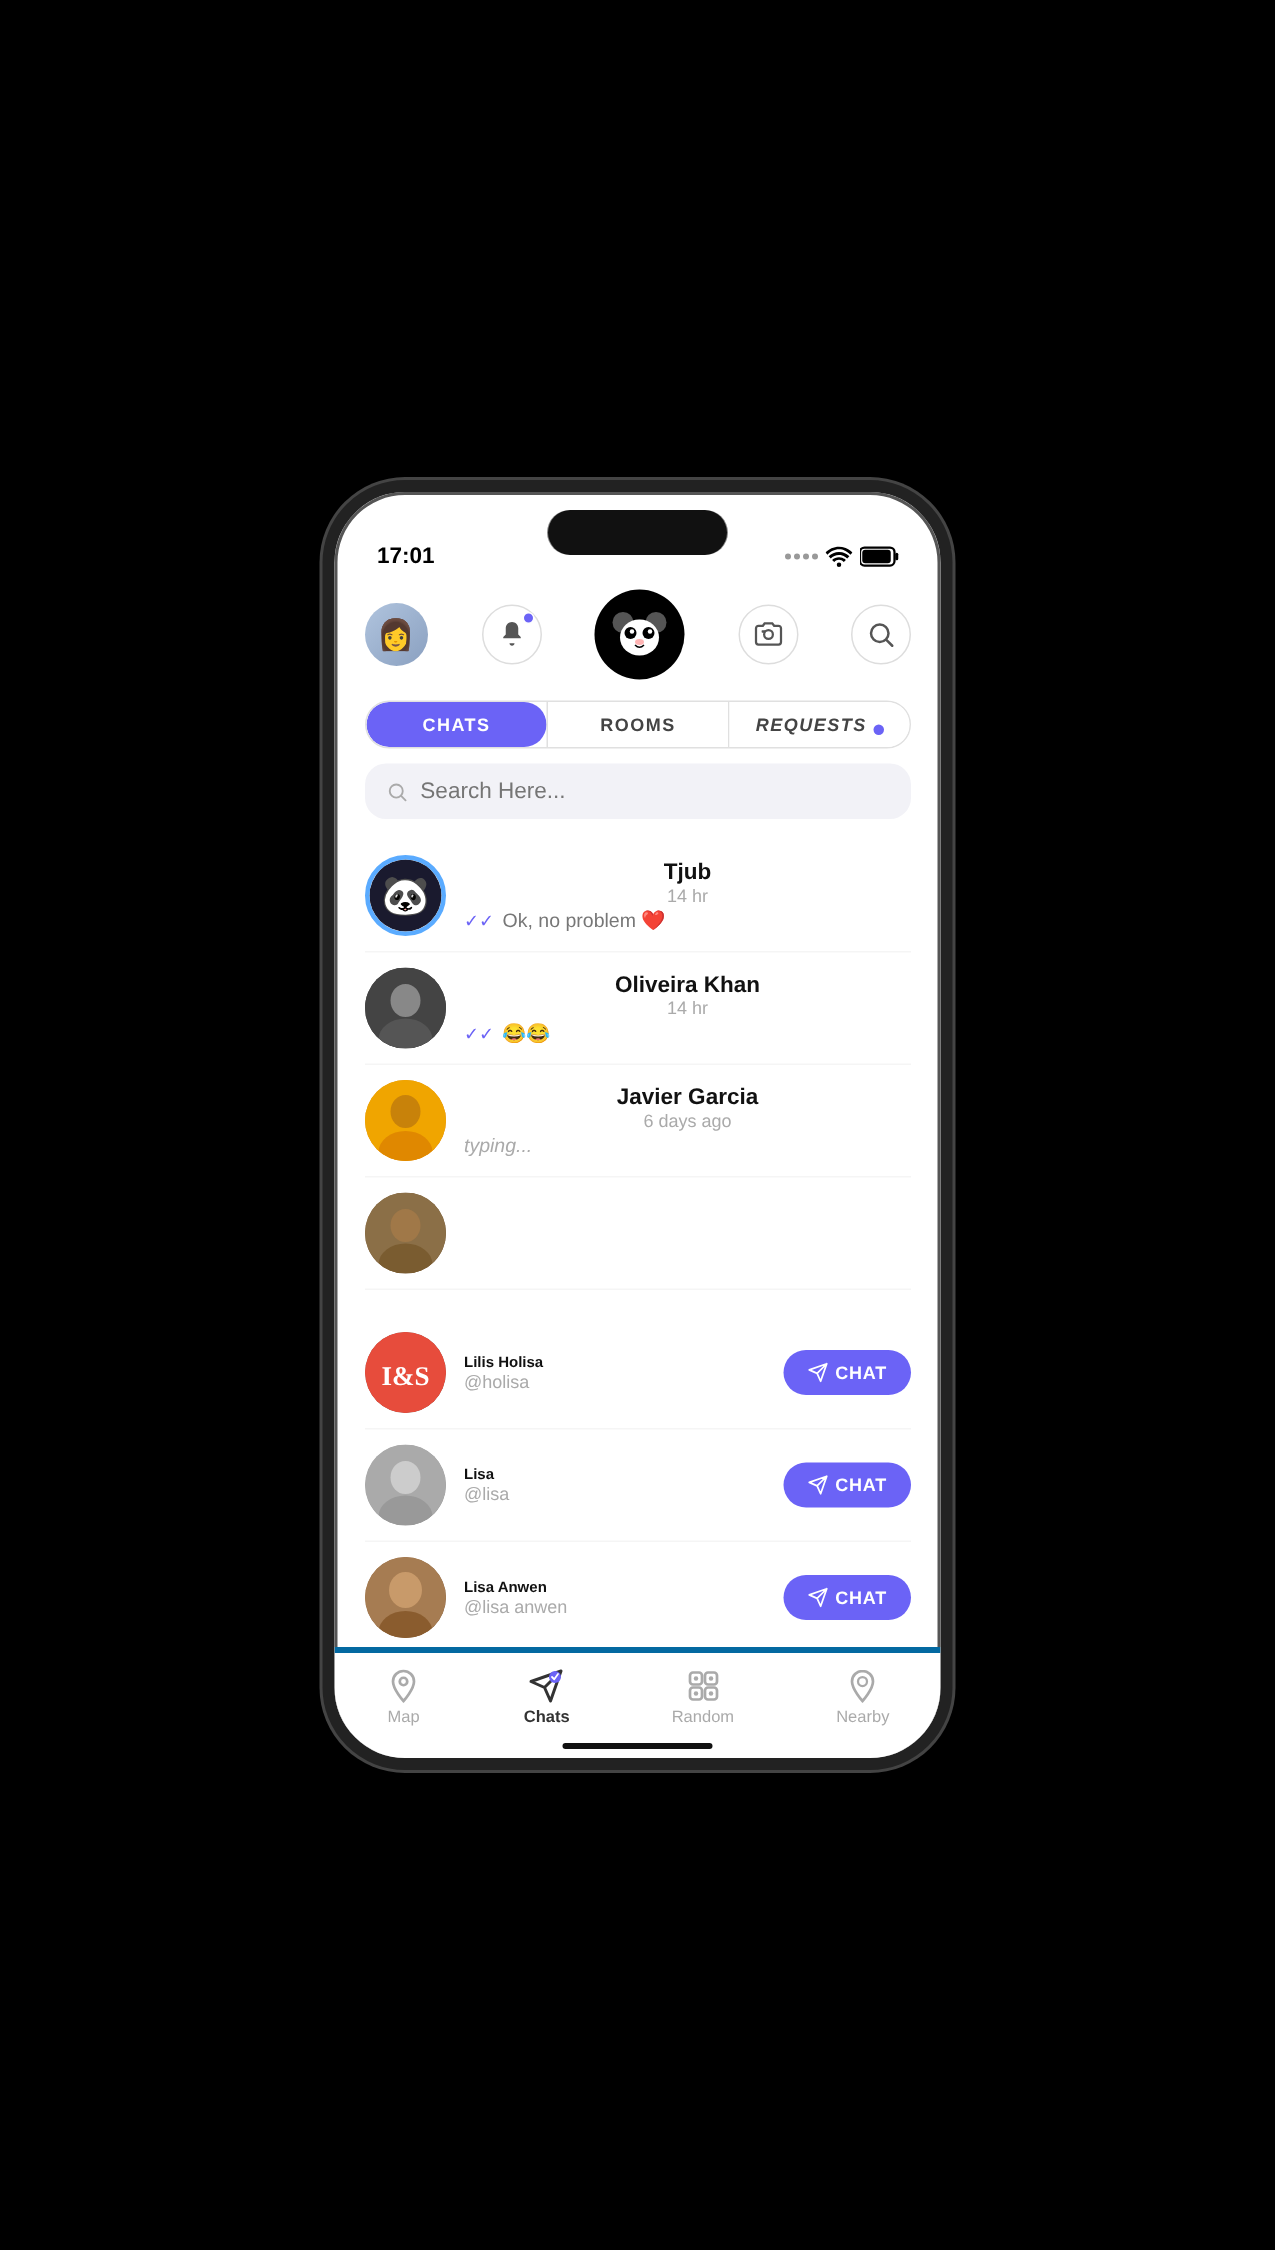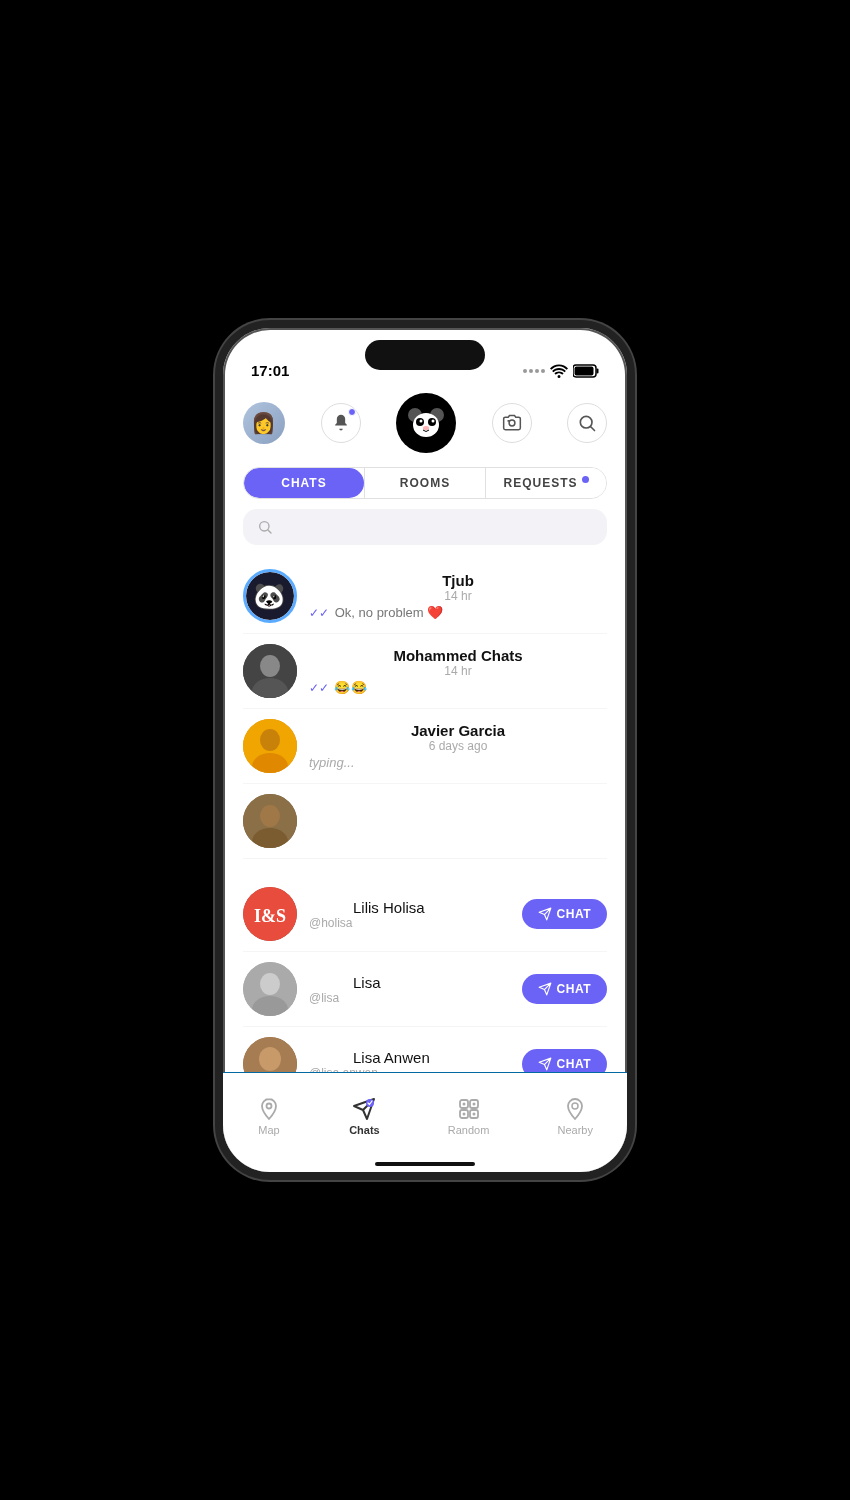--- a/index.html
+++ b/index.html
@@ -108,21 +108,21 @@
       letter-spacing: 1px;
       cursor: pointer;
       color: #444;
       background: #fff;
     }
     .tab.active {
       background: #6b63f6;
       color: #fff;
       border-radius: 22px;
     }
-    .tab-requests { display: flex; align-items: flex-start; justify-content: center; gap: 4px; }
+    .tab-requests { display: flex; align-items: flex-end; justify-content: center; gap: 4px; font-style: italic; }
     .req-dot { width: 7px; height: 7px; background: #6b63f6; border-radius: 50%; display: inline-block; }
     .tab-divider { width: 1px; background: #e0e0e0; }
 
     .search-bar {
       margin: 0 20px 14px;
       background: #f2f2f7;
       border-radius: 14px;
       display: flex;
       align-items: center;
       padding: 10px 14px;
@@ -188,44 +188,44 @@
     }
     .quick-avatar {
       width: 54px; height: 54px;
       border-radius: 50%;
       flex-shrink: 0;
       overflow: hidden;
       background: #a3a3a3;
       display: flex; align-items: center; justify-content: flex-end;
     }
     .quick-info { flex: 1; }
-    .quick-name { font-weight: 400; font-size: 15px; color: #111; margin-left: 44px; }
+    .quick-name { font-weight: 700; font-size: 10px; color: #111; }
     .quick-handle { font-size: 12px; color: #aaa; }
     .chat-btn {
       background: #6b63f6;
       color: #fff;
       border: none;
       border-radius: 20px;
       padding: 8px 16px;
       font-size: 12px;
       font-weight: 700;
       letter-spacing: 0.5px;
       cursor: pointer;
       display: flex;
       align-items: center;
       gap: 5px;
       white-space: nowrap;
     }
 
     .bottom-nav {
       position: absolute;
       bottom: 0; left: 0; right: 0;
-      height: 100px;
+      height: 74px;
       background: #fff;
-      border-top: 1px solid #0369a1;
+      border-top: 4px solid #0369a1;
       display: flex;
       align-items: center;
       justify-content: space-around;
       padding-bottom: 12px;
     }
     .nav-item {
       display: flex;
       flex-direction: column;
       align-items: center;
       gap: 3px;
@@ -388,20 +388,21 @@
         <span>REQUESTS</span>
         <span class="req-dot"></span>
       </div>
     </div>
 
     <div class="search-bar">
       <svg width="16" height="16" viewBox="0 0 24 24" fill="none">
         <circle cx="11" cy="11" r="7" stroke="#aaa" stroke-width="2" fill="none"></circle>
         <path d="M16.5 16.5L21 21" stroke="#aaa" stroke-width="2" stroke-linecap="round"></path>
       </svg>
+      <input type="text" placeholder="Search Here..." style="">
     </div>
 
     <div class="chat-list">
 
       <div class="chat-item">
         <div class="chat-avatar blue-ring">
           <div class="av-panda-chat">🐼</div>
         </div>
         <div class="chat-info">
           <div class="chat-name-row">
@@ -420,21 +421,21 @@
           <div class="av-mk">
             <svg width="54" height="54" viewBox="0 0 54 54">
               <rect width="54" height="54" fill="#444"></rect>
               <ellipse cx="27" cy="22" rx="10" ry="11" fill="#888"></ellipse>
               <ellipse cx="27" cy="48" rx="18" ry="14" fill="#555"></ellipse>
             </svg>
           </div>
         </div>
         <div class="chat-info">
           <div class="chat-name-row">
-            <span class="chat-name">Mohammed Chats</span>
+            <span class="chat-name">Oliveira Khan</span>
             <span class="chat-time">14 hr</span>
           </div>
           <div class="chat-preview">
             <span class="check-icon">✓✓</span>
             😂😂
           </div>
         </div>
       </div>
 
       <div class="chat-item">

